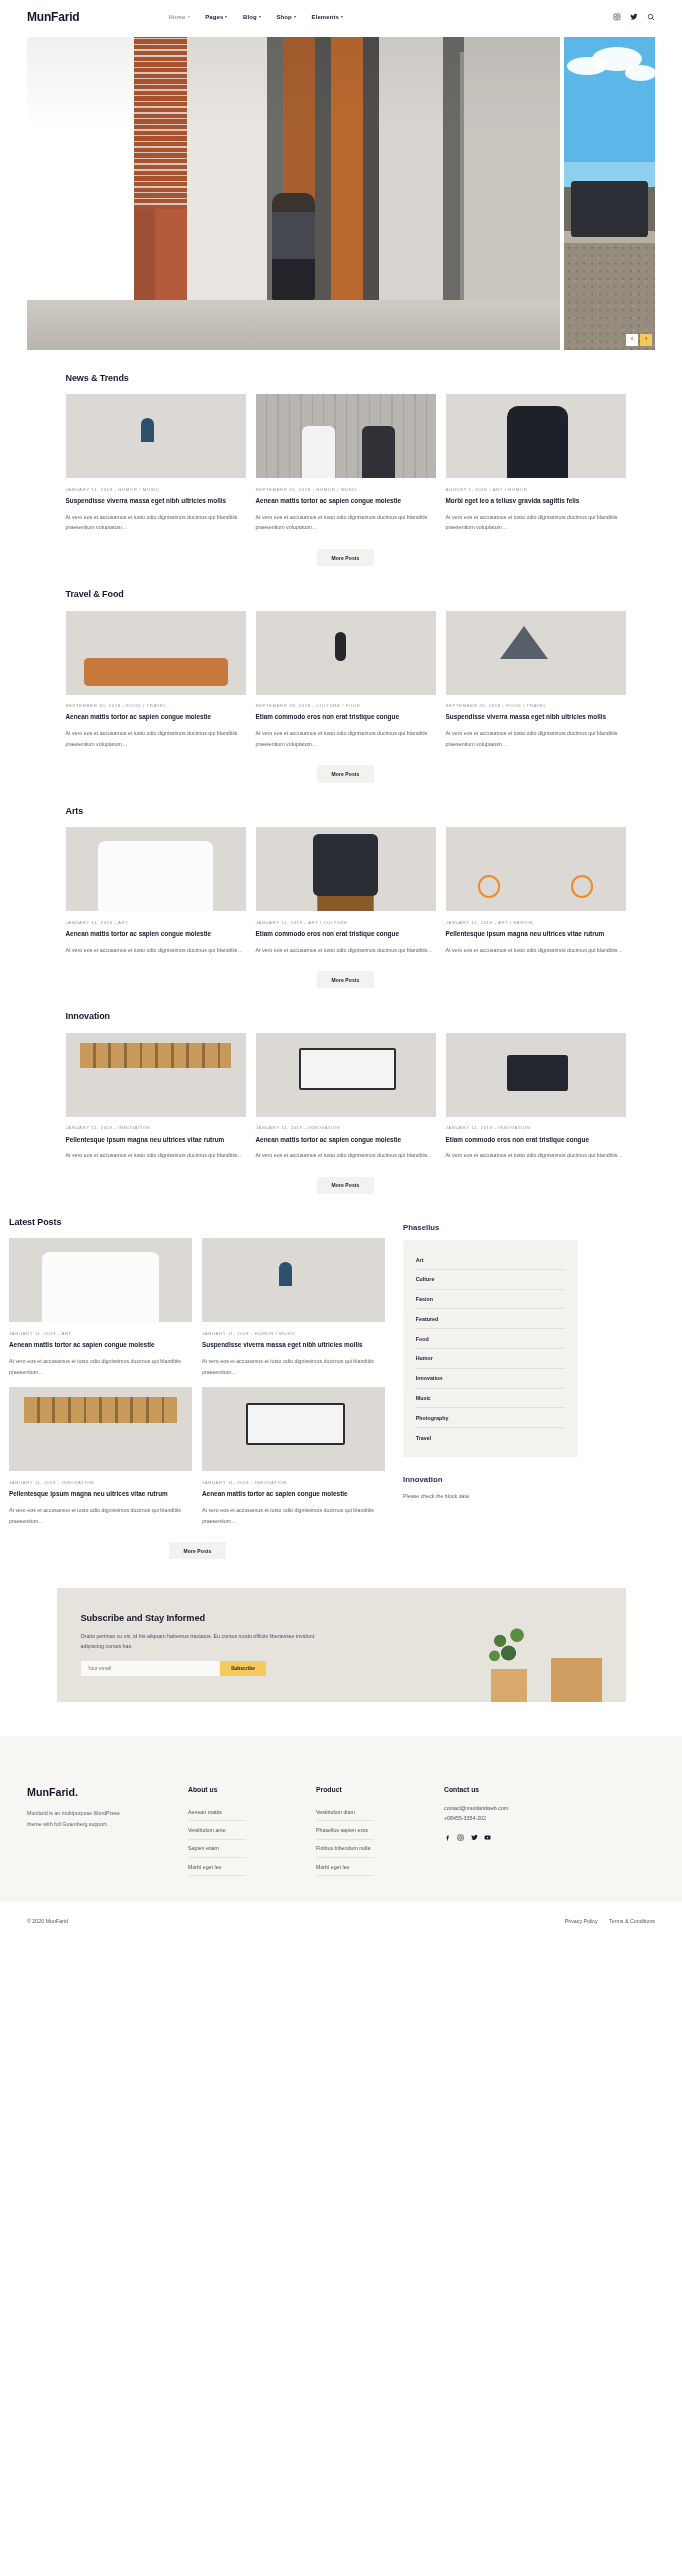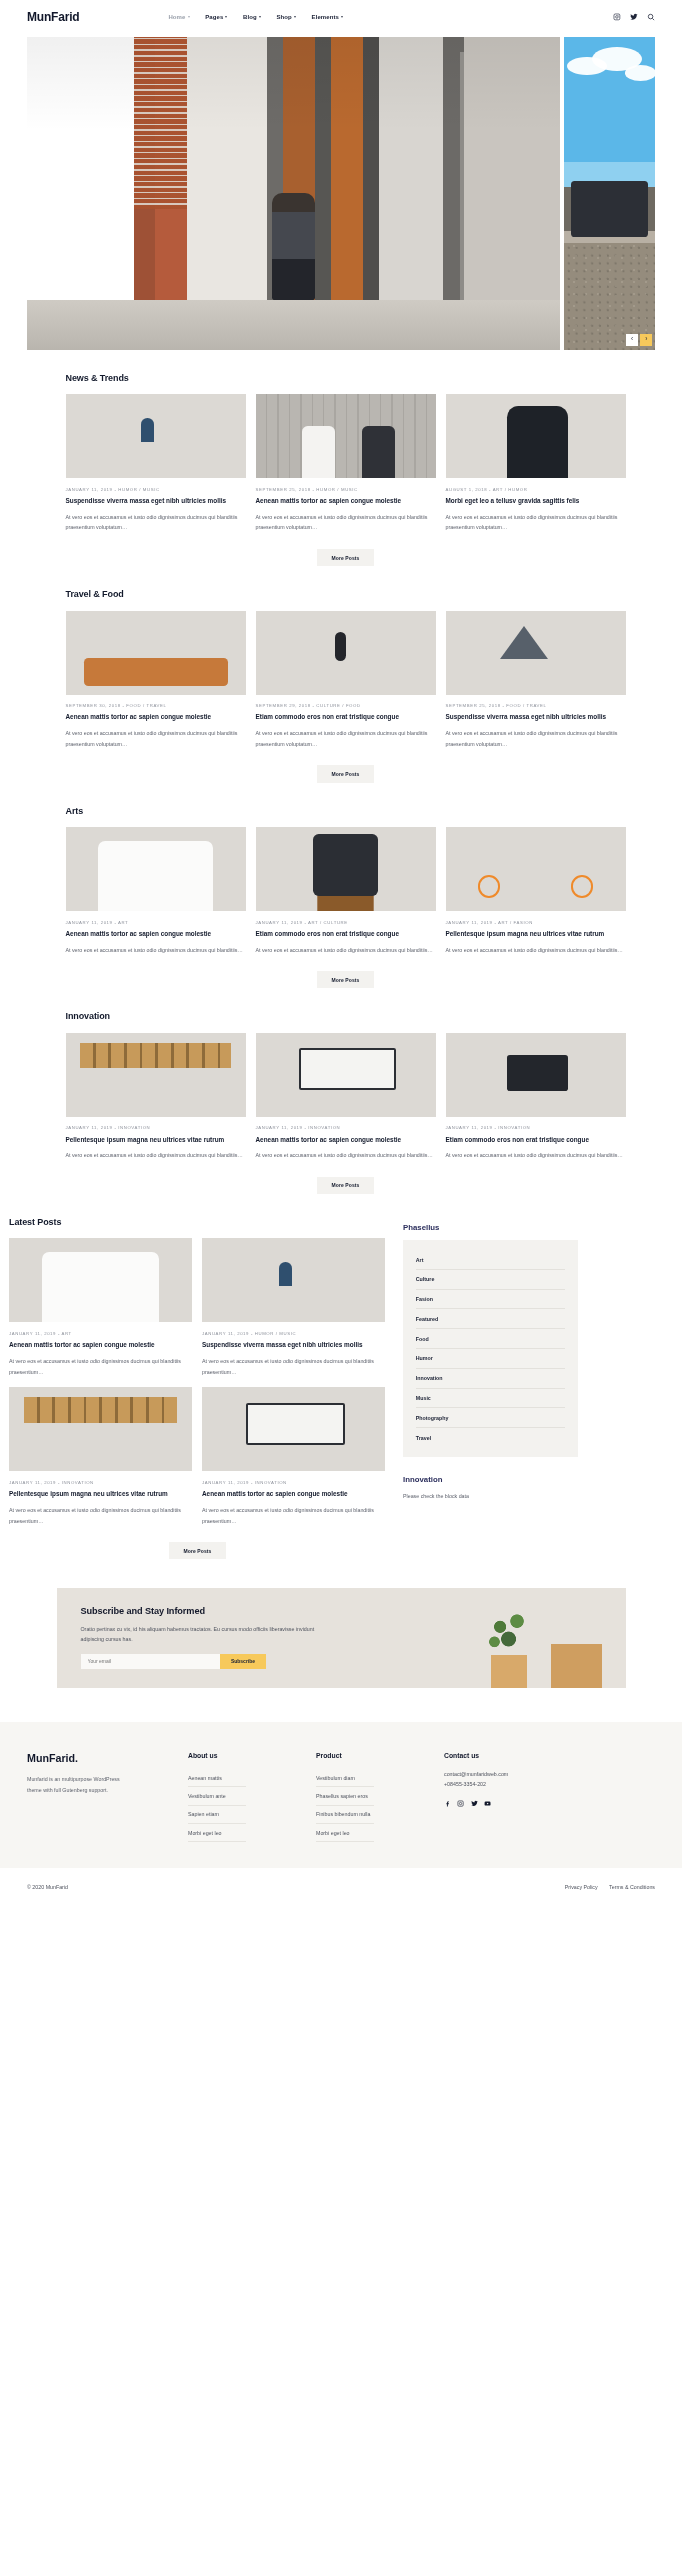--- a/index.html
+++ b/index.html
@@ -262,21 +262,21 @@
     font-size:5.3px; font-weight:700; color:#1b2134;
     padding:6.4px 0; border-bottom:0.7px solid #e3e1dc;
   }
   .cat-item:last-child { border-bottom:none; }
   .insta-note { font-size:5.3px; color:#5e626d; }
 
   
   .subscribe {
     margin-top:28.4px;
     background:#e6e2dc;
-    height:100px;
+    height:114px;
     position:relative;
     display:flex; align-items:center;
     padding-left:24px;
     overflow:hidden;
   }
   .subscribe h2 {
     font-size:9.2px; font-weight:700; color:#14192b; letter-spacing:-0.1px;
   }
   .subscribe p {
     margin-top:7.1px; font-size:5.3px; line-height:1.9; color:#4e525d; max-width:235px;
@@ -300,21 +300,21 @@
                radial-gradient(circle at 18% 72%, #5d8c44 5px, transparent 5.7px);}
   .sub-plant .pot{position:absolute;left:15.6px;bottom:0;width:36px;height:33px;background:#d8a96a;}
   .sub-box { position:absolute; right:24px; bottom:0; width:51px; height:44px; background:#cf9e60; }
 
   
   .footer {
     margin-top:34px;
     background:#f7f6f3;
     padding:30px 27px 25.6px;
   }
-  .footer-inner { display:flex; }
+  .footer-inner { display:flex;margin-top:20px; }
   .f-brand { width:161px; }
   .f-brand .fb-title { font-size:10.7px; font-weight:700; color:#12182b; }
   .f-brand p { margin-top:10px; font-size:5.3px; line-height:2.1; color:#5e626d; width:105px; }
   .f-col { width:128px; }
   .f-col h4 { font-size:6.8px; font-weight:700; color:#12182b; margin-bottom:10px; }
   .f-link {
     font-size:5.3px; color:#4e525d; padding:5.7px 0;
     border-bottom:0.7px solid #e6e4df; width:58px;
   }
   .f-contact .f-line { font-size:5.3px; color:#4e525d; line-height:2; }

